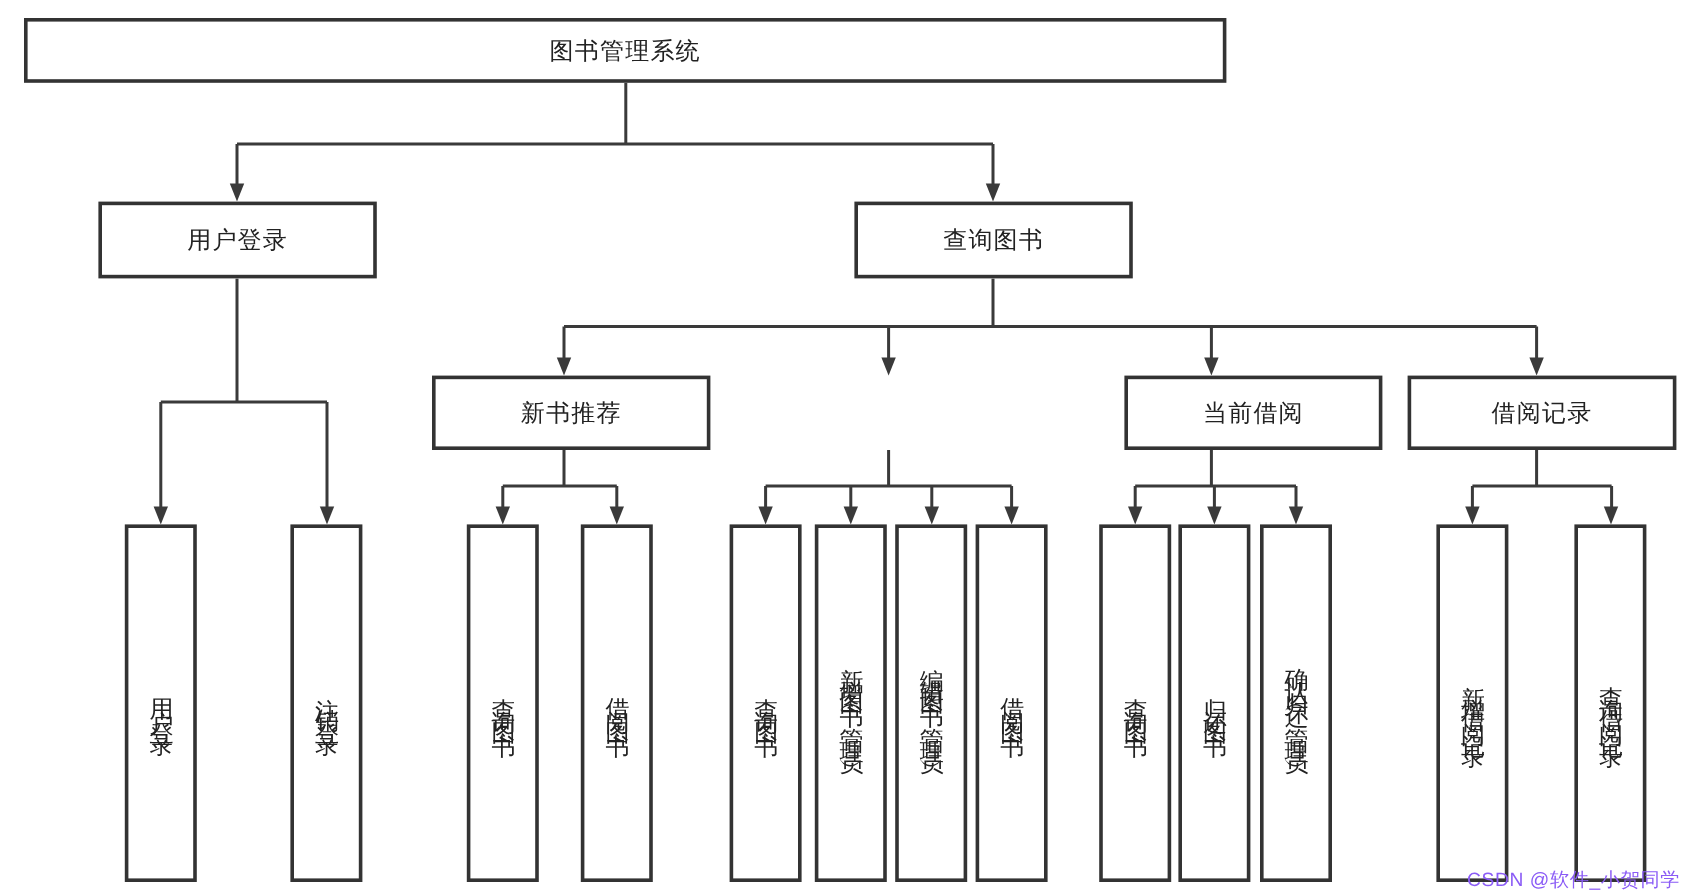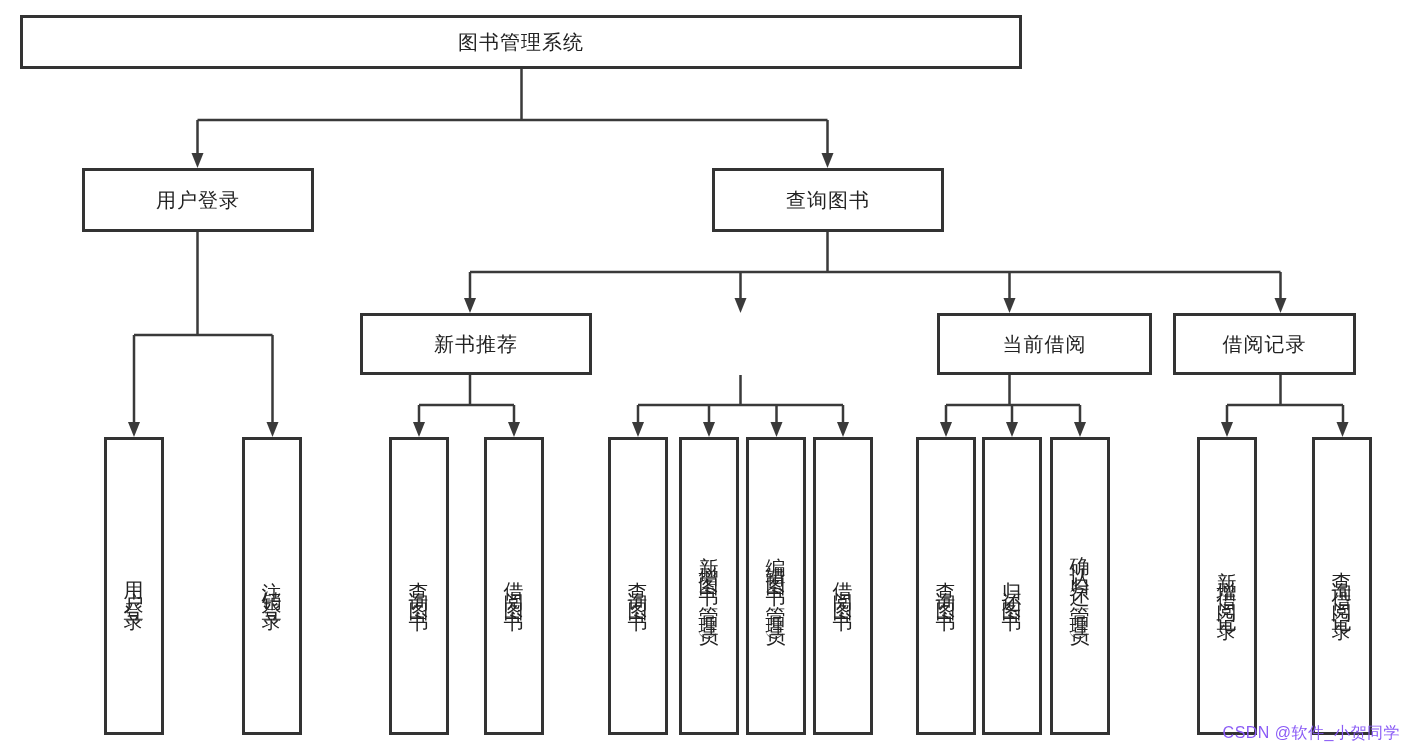--- a/index.html
+++ b/index.html
@@ -95,21 +95,21 @@
     </g>
   </svg>
 
   <div class="box hbox root">图书管理系统</div>
 
   <div class="box hbox l2" style="left:82px;">用户登录</div>
   <div class="box hbox l2" style="left:712px;">查询图书</div>
 
   <div class="box hbox l3" style="left:360px;width:232px;">新书推荐</div>
   <div class="box hbox l3" style="left:902px;width:215px;margin-left:35px;">当前借阅</div>
-  <div class="box hbox l3" style="left:1173px;width:183px;">借阅记录</div>
+  <div class="box hbox l3" style="left:1173px;width:224px;">借阅记录</div>
 
   <div class="box vbox" style="left:104px;">用户登录</div>
   <div class="box vbox" style="left:242px;">注销登录</div>
 
   <div class="box vbox" style="left:389px;">查询图书</div>
   <div class="box vbox" style="left:484px;">借阅图书</div>
 
   <div class="box vbox" style="left:608px;">查询图书</div>
   <div class="box vbox" style="left:679px;">新增图书（管理员）</div>
   <div class="box vbox" style="left:746px;">编辑图书（管理员）</div>

